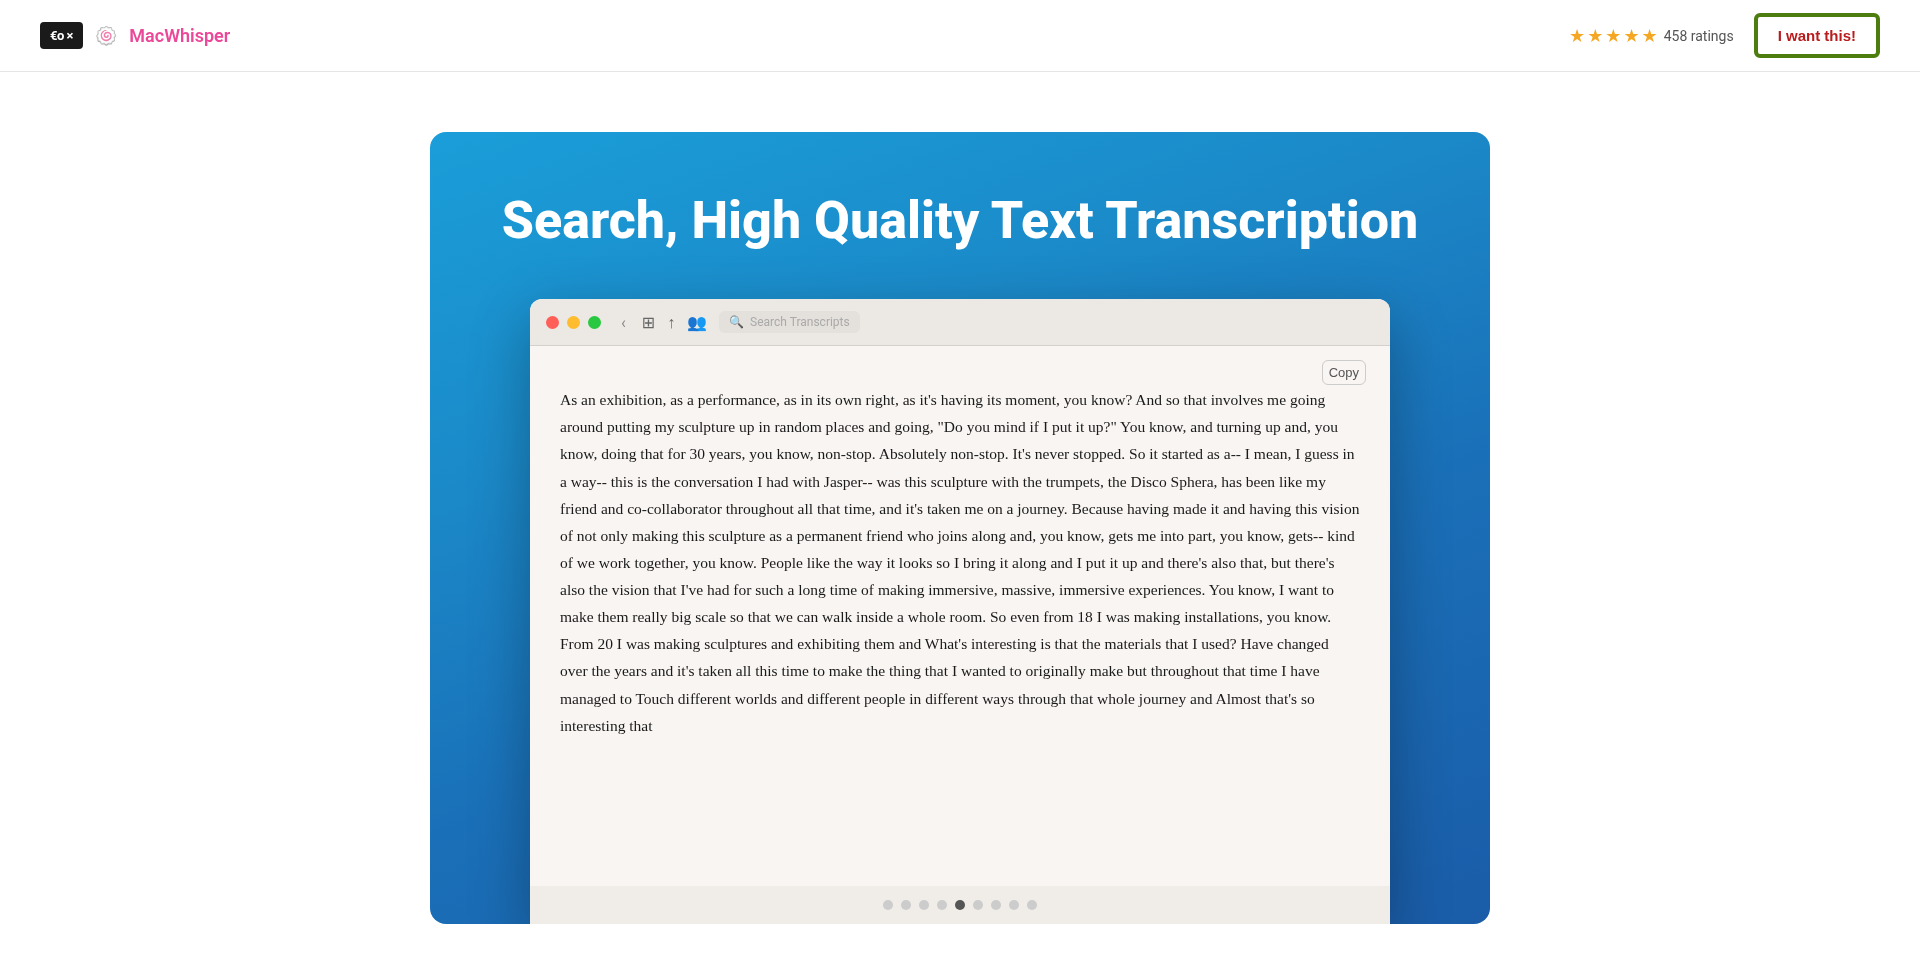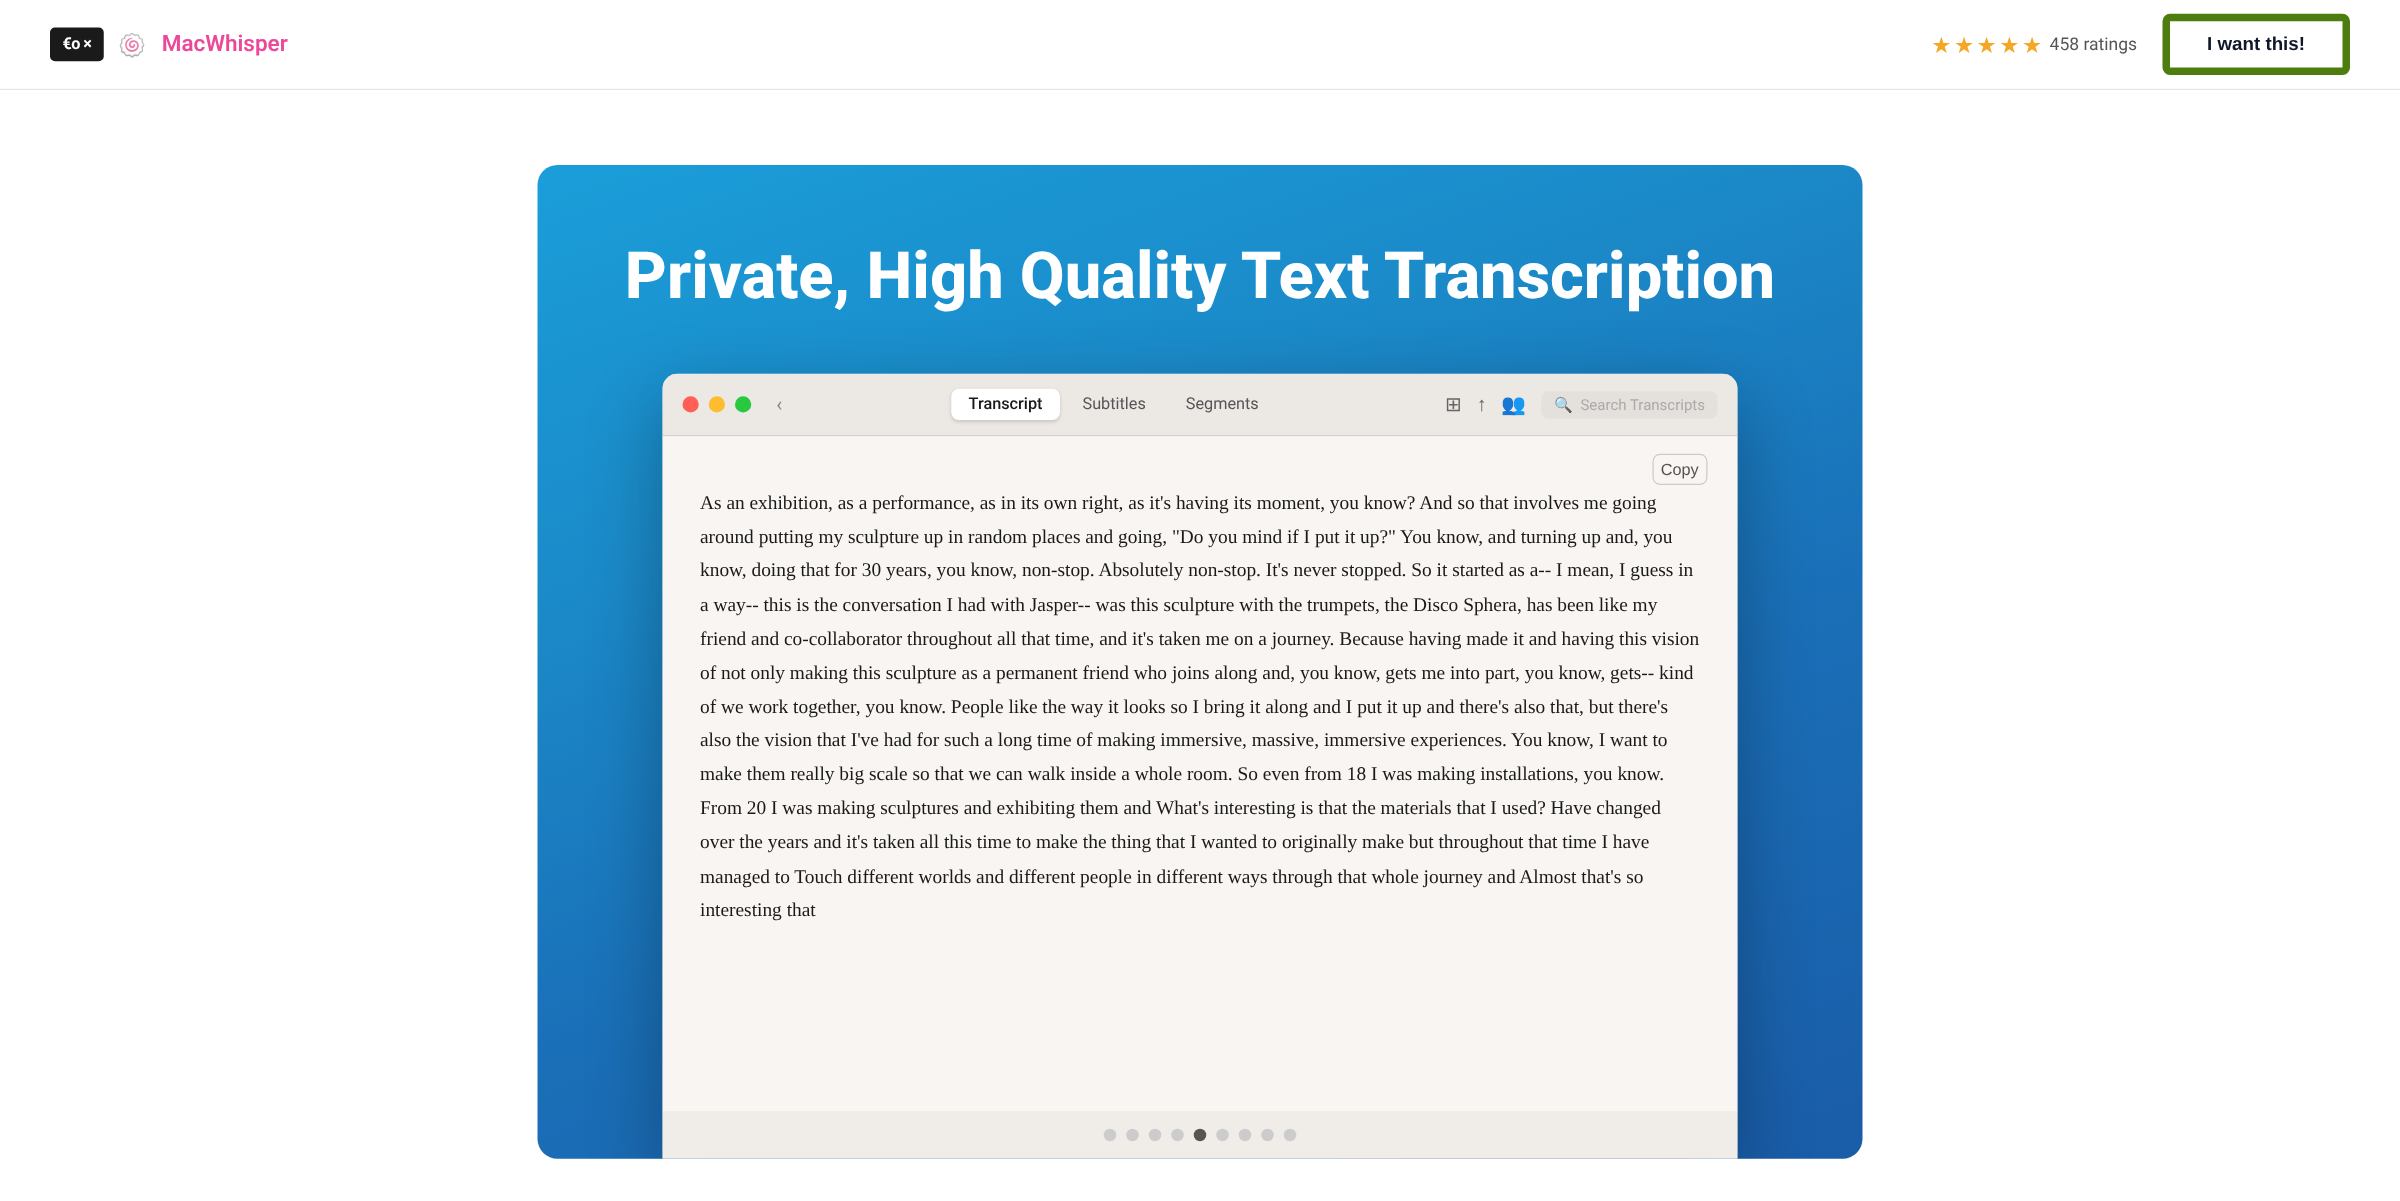--- a/index.html
+++ b/index.html
@@ -74,25 +74,25 @@
       font-size: 18px;
     }
 
     .ratings-count {
       font-size: 14px;
       color: #555;
     }
 
     .want-button {
       background: #ffffff;
-      border: 6px solid #4d7c0f;
-      color: #0f172a;
+      border: 4px solid #4d7c0f;
+      color: #b91c1c;
       font-size: 15px;
       font-weight: 600;
-      padding: 10px 30px;
+      padding: 10px 20px;
       border-radius: 6px;
       cursor: pointer;
     }
 
     
     .main-content {
       display: flex;
       justify-content: center;
       padding: 60px 0 0 0;
     }
@@ -284,42 +284,31 @@
         <span class="star">★</span>
       </div>
       <span class="ratings-count">458 ratings</span>
     </div>
     <button class="want-button">I want this!</button>
   </div>
 </nav>
 
 <div class="main-content">
   <div class="product-showcase">
-    <h1 class="showcase-title">Private, High Quality Text Transcription</h1>
+    <h1 class="showcase-title">Search, High Quality Text Transcription</h1>
 
     <div class="mac-window">
 
       <div class="mac-titlebar">
         <div class="window-controls">
           <button class="window-btn close"></button>
           <button class="window-btn minimize"></button>
           <button class="window-btn maximize"></button>
         </div>
         <span class="back-btn">‹</span>
-        <div class="mac-tabs">
-          <div class="mac-tab active">
-            <span>Transcript</span>
-          </div>
-          <div class="mac-tab">
-            <span>Subtitles</span>
-          </div>
-          <div class="mac-tab">
-            <span>Segments</span>
-          </div>
-        </div>
         <div class="mac-toolbar-right">
           <span class="toolbar-icon">⊞</span>
           <span class="toolbar-icon">↑</span>
           <span class="toolbar-icon">👥</span>
           <div class="search-bar">
             <span class="search-icon-sm">🔍</span>
             <span class="search-placeholder">Search Transcripts</span>
           </div>
         </div>
       </div>

